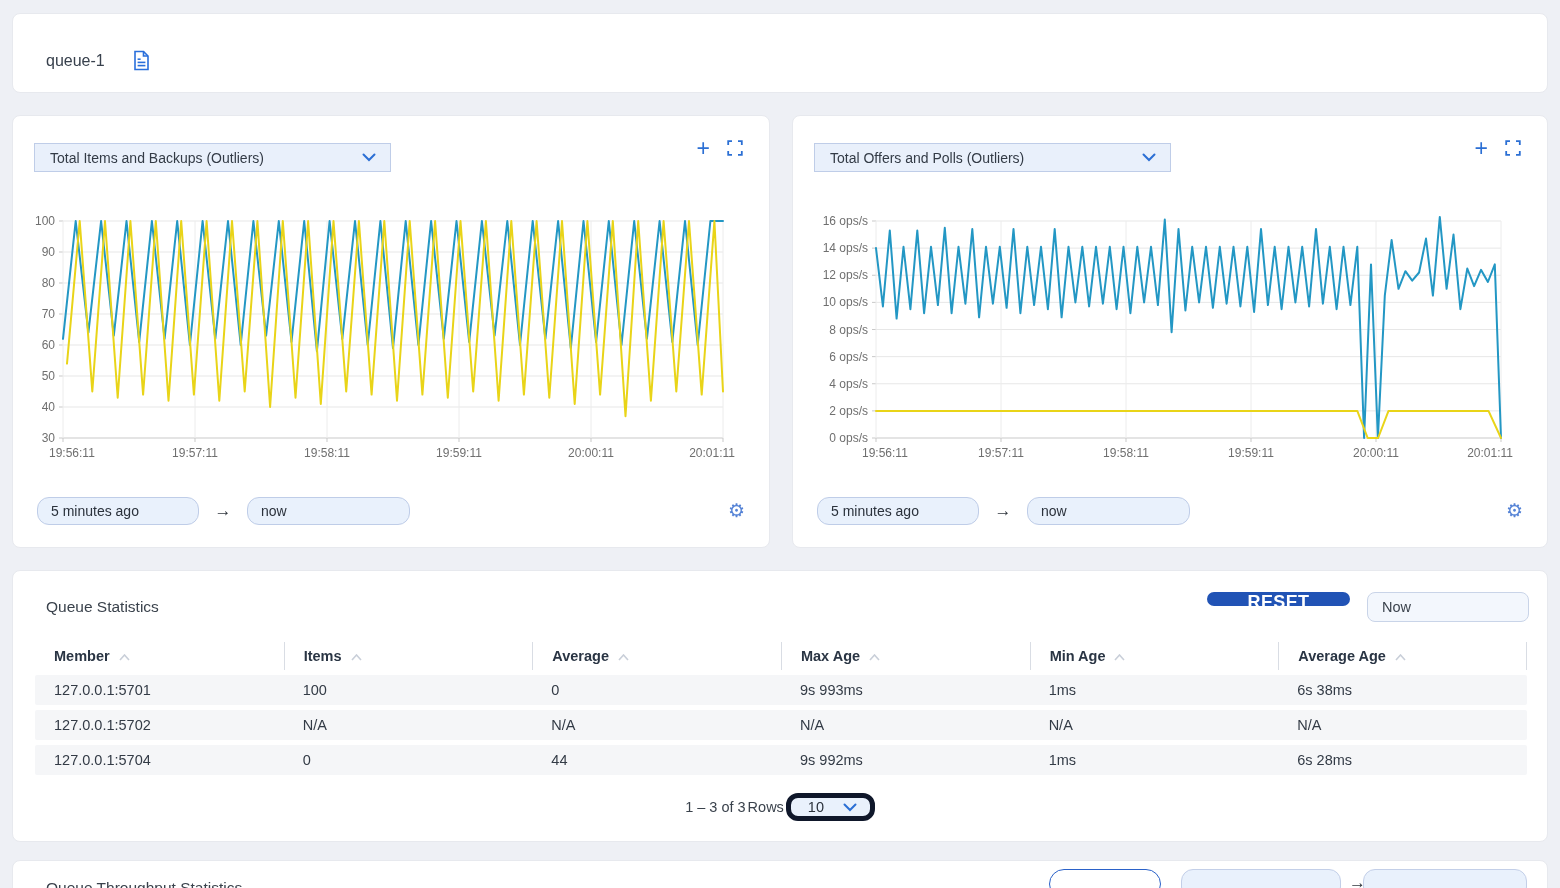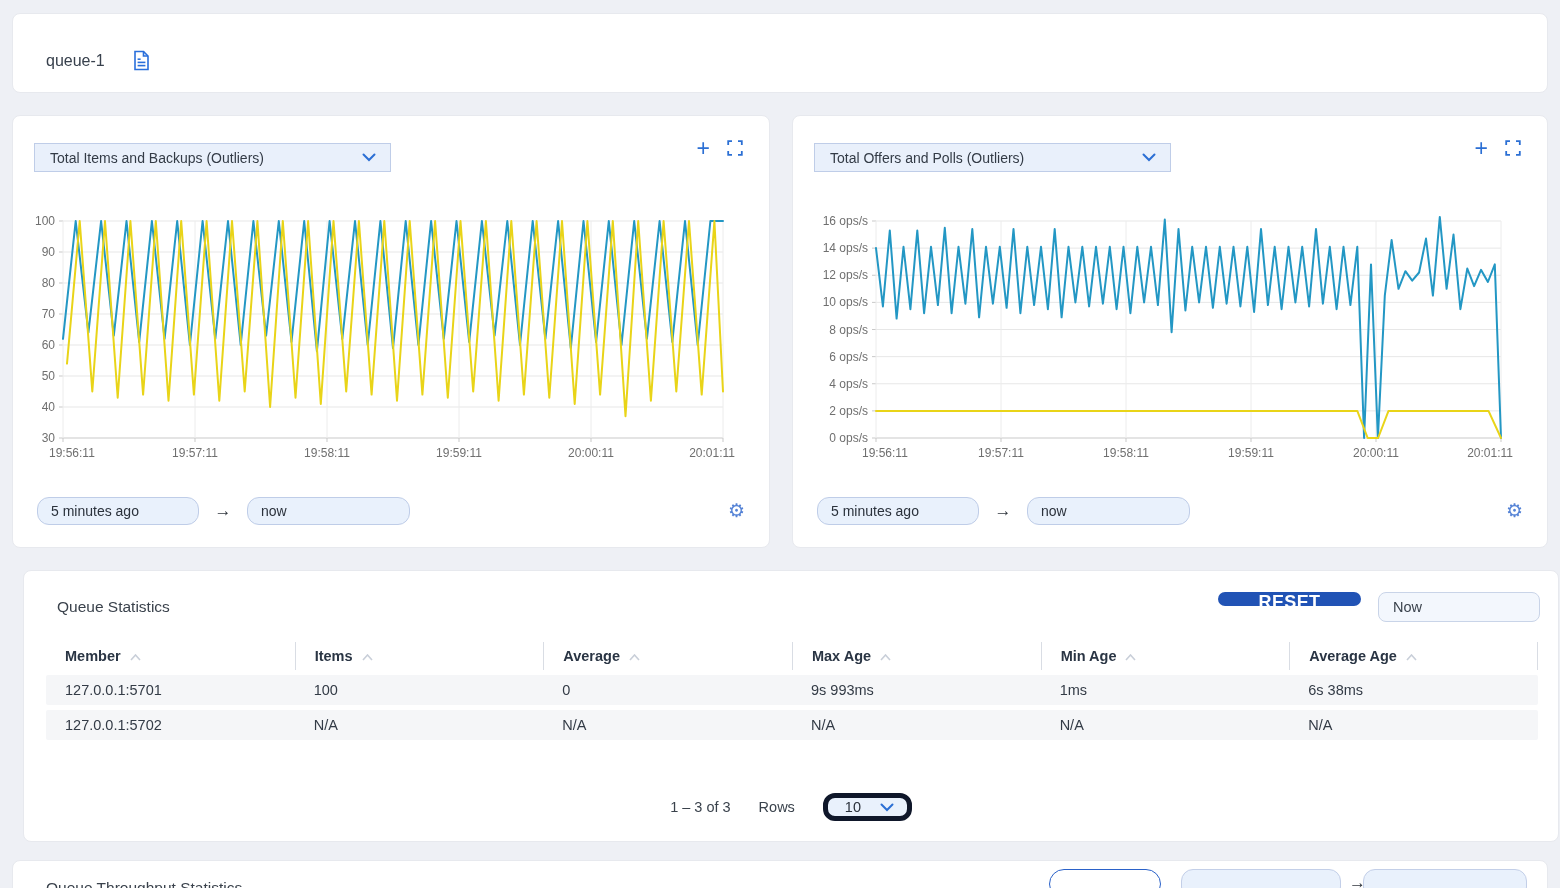--- a/index.html
+++ b/index.html
@@ -2,21 +2,21 @@
 <html><head>
 <meta charset="utf-8">
 <style>
   * { margin:0; padding:0; box-sizing:border-box; }
   html,body { width:1560px; height:888px; overflow:hidden; background:#eef0f5;
               font-family:"Liberation Sans", sans-serif; color:#38414d; }
   .card { position:absolute; background:#fff; border:1px solid #e7e9ee; border-radius:8px; }
   #card-top    { left:12px; top:13px;  width:1536px; height:80px; }
   #card-chartL { left:12px; top:115px; width:758px;  height:433px; }
   #card-chartR { left:792px;top:115px; width:756px;  height:433px; }
-  #card-stats  { left:23px; top:570px; width:1536px; height:272px; }
+  #card-stats  { left:12px; top:570px; width:1536px; height:272px; }
   #card-bottom { left:12px; top:860px; width:1536px; height:200px; }
 
   .page-title { position:absolute; left:33px; top:36px; font-size:16px; color:#38414d;
                 display:flex; align-items:center; gap:28px; }
   .doc-icon svg { display:block; }
 
   .metric-select { position:absolute; left:21px; top:27px; width:357px; height:29px;
                    background:#e9f0fb; border:1px solid #bfcde8; border-radius:0;
                    display:flex; align-items:center; justify-content:space-between;
                    padding:0 14px 0 15px; font-size:14px; color:#333b46; cursor:pointer; }
@@ -49,21 +49,21 @@
                     padding:6px 8px 6px 19px; white-space:nowrap; cursor:pointer; }
   table.qtable th:not(:first-child) { border-left:1px solid #d9dde4; }
   table.qtable th:last-child { border-right:1px solid #d9dde4; }
   table.qtable th .caret { margin-left:9px; }
   table.qtable td { background:#f5f6f8; font-size:14.5px; color:#333b46;
                     padding:7px 8px 7px 19px; height:30px; }
   table.qtable td:first-child { border-radius:2px 0 0 2px; }
   table.qtable td:last-child  { border-radius:0 2px 2px 0;margin-top:16px; }
 
   .pagination { position:absolute; left:0; right:0; top:222px; display:flex; align-items:center;
-                justify-content:center; gap:28px; font-size:14.5px; color:#3a424c; }
+                justify-content:center; gap:2px; font-size:14.5px; color:#3a424c; }
   .rows-select { width:89px; height:28px; background:#e9f1fc; border:5px solid #0f172a;
                  border-radius:12px; display:flex; align-items:center; justify-content:space-between;
                  padding:0 13px 0 17px; cursor:pointer; font-size:14.5px; color:#2b323c; }
 
   .bottom-title { position:absolute; left:33px; top:18px; font-size:15.5px; color:#3a424c; }
   .outline-btn { position:absolute; left:1036px; top:8px; width:112px; height:30px;
                  background:#fff; border:1.5px solid #2b62c9; border-radius:15px; cursor:pointer; }
   .b-input1 { position:absolute; left:1168px; top:8px; width:160px; height:30px;
               background:#e9f1fc; border:1px solid #c3cfe8; border-radius:12px; }
   .b-arrow  { position:absolute; left:1336px; top:12px; font-size:17px; color:#30363e; }
@@ -273,20 +273,28 @@
           <td>6s 38ms</td>
         </tr>
         <tr>
           <td>127.0.0.1:5702</td>
           <td>N/A</td>
           <td>N/A</td>
           <td>N/A</td>
           <td>N/A</td>
           <td>N/A</td>
         </tr>
+        <tr>
+          <td>127.0.0.1:5704</td>
+          <td>0</td>
+          <td>44</td>
+          <td>9s 992ms</td>
+          <td>1ms</td>
+          <td>6s 28ms</td>
+        </tr>
       </tbody>
   </table>
 
   <div class="pagination">
     <span>1 – 3 of 3</span>
     <span>Rows</span>
     <div class="rows-select">
       <span>10</span>
       <svg width="14" height="9" viewBox="0 0 14 9">
           <polyline points="1.5,1.5 7,7 12.5,1.5" fill="none" stroke="#2b6fd4" stroke-width="2" stroke-linecap="round"></polyline>

